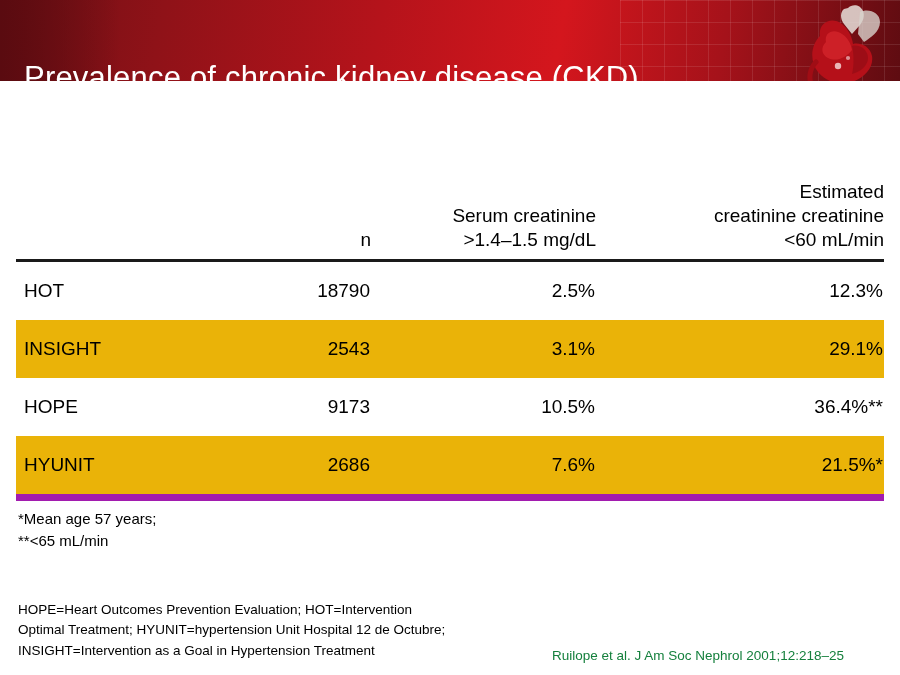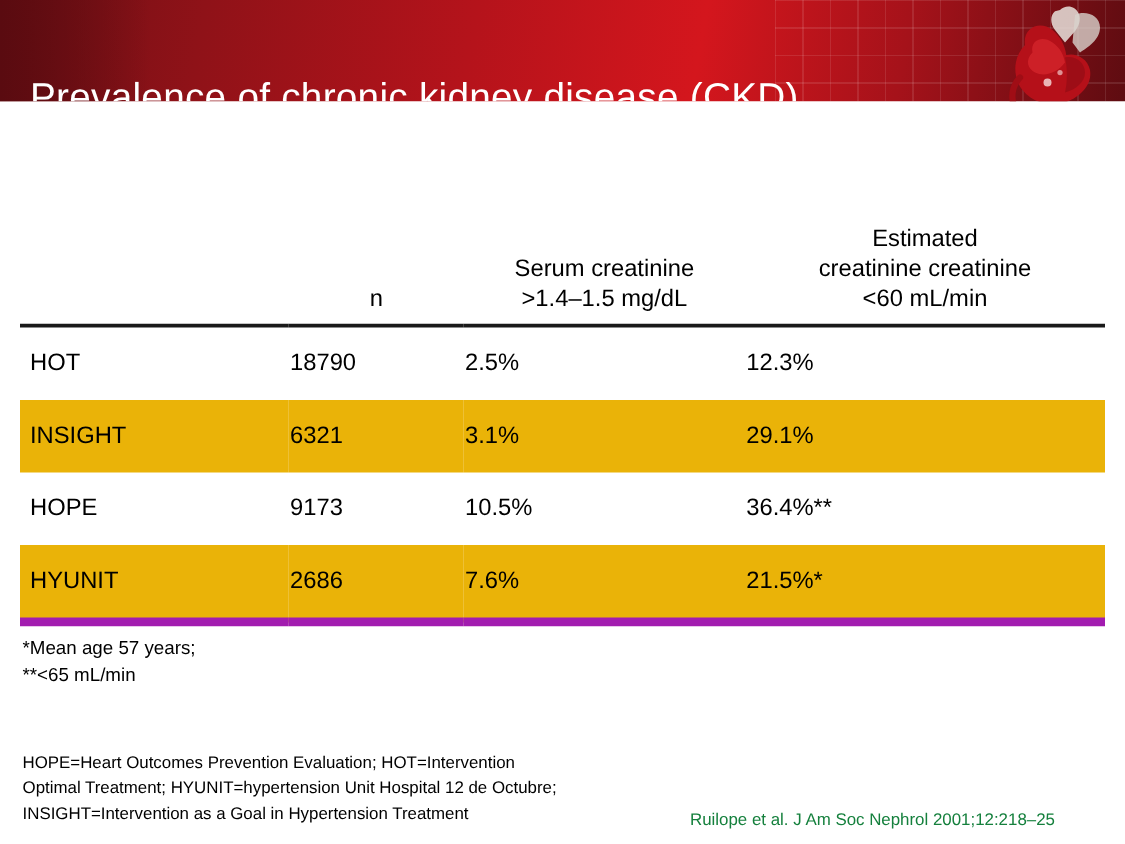--- a/index.html
+++ b/index.html
@@ -81,33 +81,33 @@
   table.data col.c2 { width: 225px; }
   table.data col.c3 { width: 288px; }
 
   table.data th {
     font-weight: normal;
     font-size: 19px;
     color: #000000;
     vertical-align: bottom;
     padding: 0 0 8px 0;
     line-height: 1.25;
-    text-align: center;
+    text-align: right;
   }
   table.data th.left { text-align: left; padding-left: 8px; }
 
   table.data thead tr.head-row th {
     border-bottom: 3px solid #1a1a1a;
   }
 
   table.data td {
     font-size: 19px;
     color: #000000;
     height: 56px;
-    text-align: left;
+    text-align: right;
     vertical-align: middle;
   }
   table.data td.left {
     text-align: left;
     padding-left: 8px;
   }
   tr.shaded td {
     background: #eab308;
   }
   tr.last-row td {
@@ -192,21 +192,21 @@
       </thead>
       <tbody>
         <tr>
           <td class="left">HOT</td>
           <td>18790</td>
           <td>2.5%</td>
           <td>12.3%</td>
         </tr>
         <tr class="shaded">
           <td class="left">INSIGHT</td>
-          <td>6321</td>
+          <td>2543</td>
           <td>3.1%</td>
           <td>29.1%</td>
         </tr>
         <tr>
           <td class="left">HOPE</td>
           <td>9173</td>
           <td>10.5%</td>
           <td>36.4%**</td>
         </tr>
         <tr class="shaded last-row">

